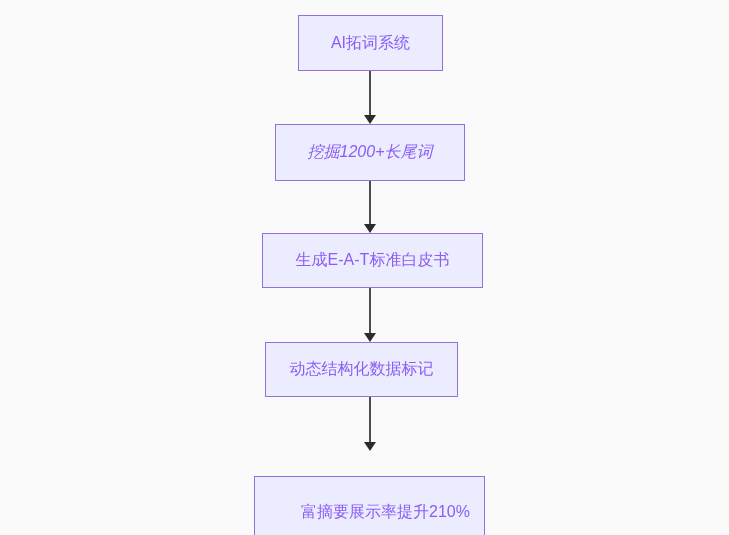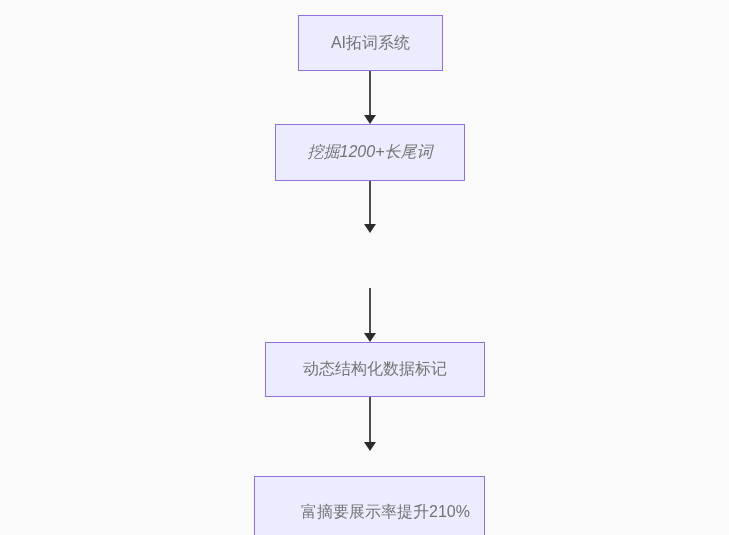--- a/index.html
+++ b/index.html
@@ -16,32 +16,32 @@
   .canvas {
     position: relative;
     width: 729px;
     height: 535px;
   }
   .node {
     position: absolute;
     box-sizing: border-box;
     background: #ececff;
     border: 1.5px solid #9370db;
-    color: #737373;
+    color: #8b5cf6;
     font-size: 16px;
     display: flex;
     align-items: center;
     justify-content: center;
     text-align: left;
     white-space: nowrap;
   }
   .n1 { left: 298px; top: 15px;  width: 145px; height: 56px; }
   .n2 { left: 275px; top: 124px; width: 190px; height: 57px; font-style: italic; }
   .n3 { left: 262px; top: 233px; width: 221px; height: 55px; }
-  .n4 { left: 265px; top: 342px; width: 220px; height: 55px; }
+  .n4 { left: 265px; top: 342px; width: 193px; height: 55px; }
   .n5 { left: 254px; top: 476px; width: 231px; height: 72px; padding-left: 32px; }
 
   .arrow {
     position: absolute;
     width: 12px;
     left: 364px;
   }
   .a1 { top: 71px;  height: 53px; }
   .a2 { top: 181px; height: 52px; }
   .a3 { top: 288px; height: 54px; }
@@ -82,20 +82,23 @@
 
   <div class="node n2">
     <span>挖掘1200+长尾词</span>
   </div>
 
   <div class="arrow a2">
     <div class="shaft"></div>
     <div class="head"></div>
   </div>
 
+  <div class="node n3">
+    <span>生成E-A-T标准白皮书</span>
+  </div>
 
   <div class="arrow a3">
     <div class="shaft"></div>
     <div class="head"></div>
   </div>
 
   <div class="node n4">
     <span>动态结构化数据标记</span>
   </div>
 

